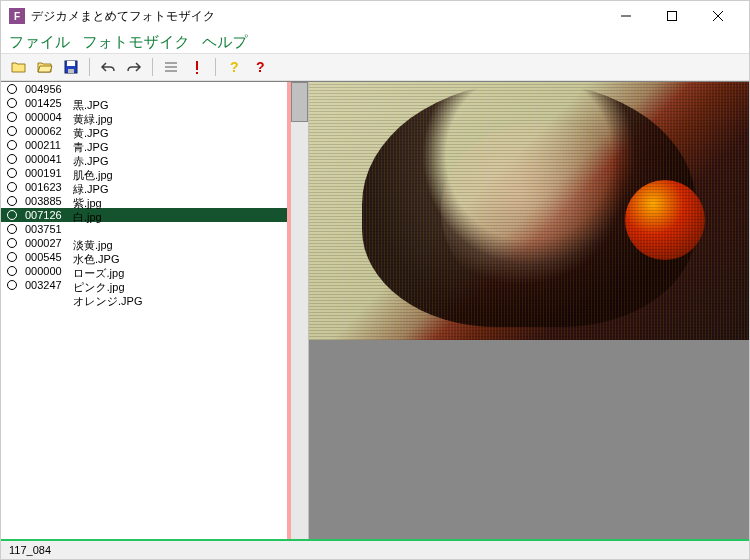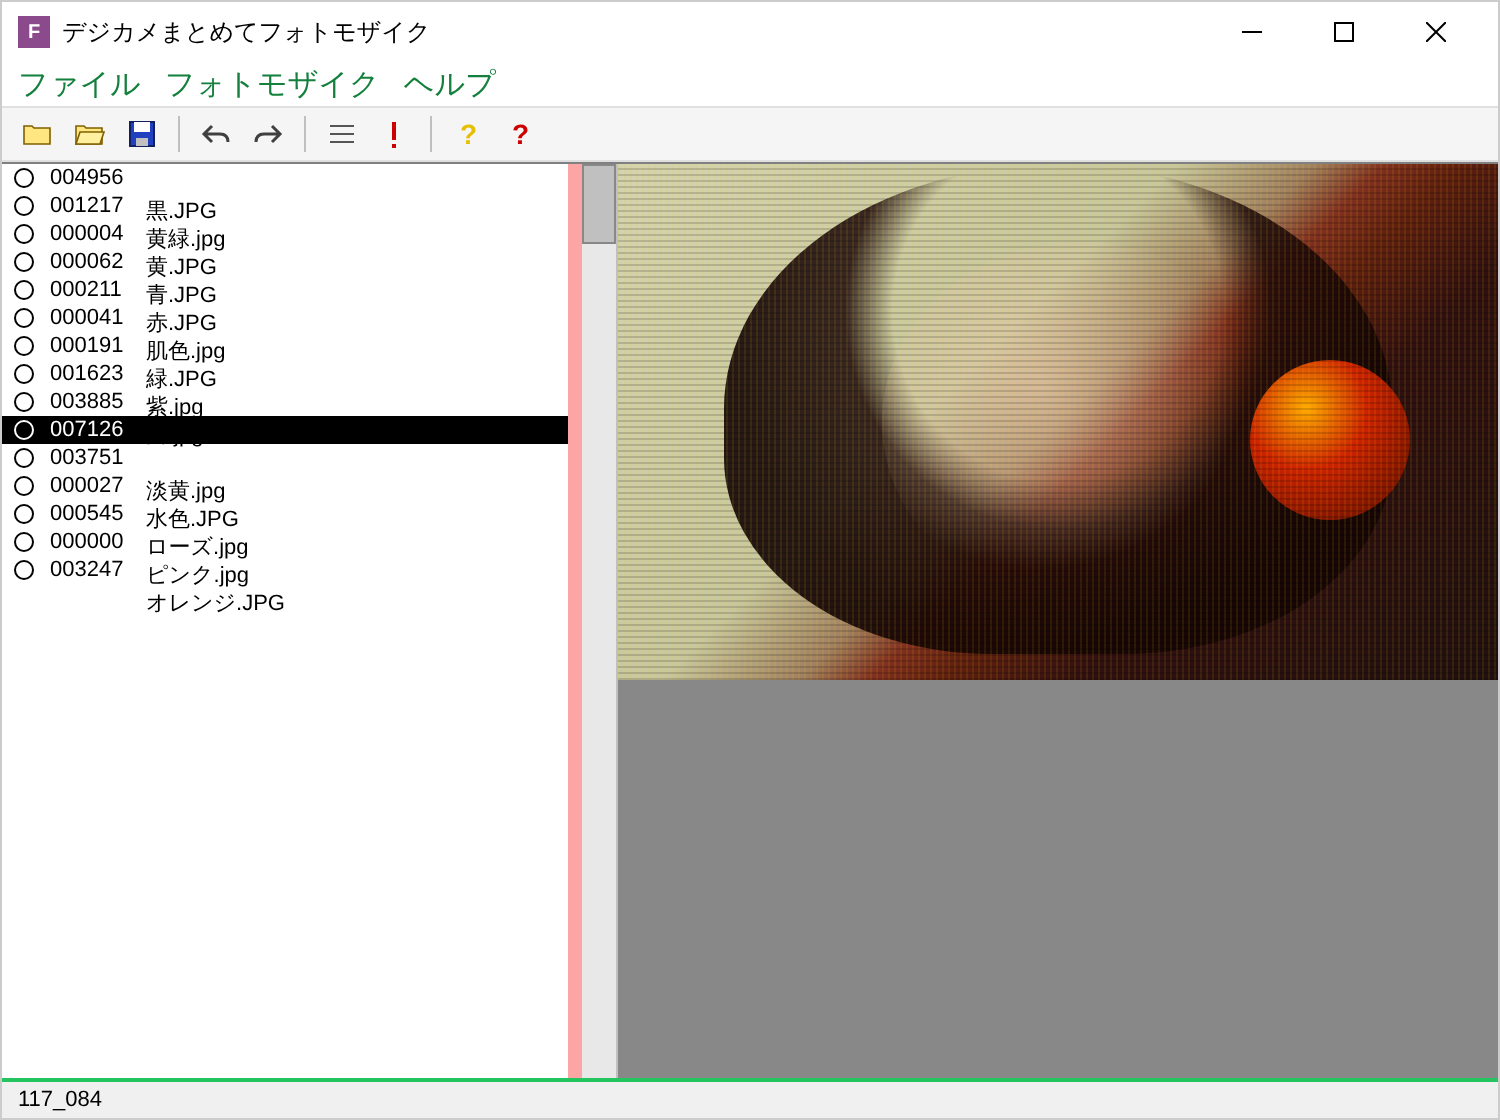--- a/index.html
+++ b/index.html
@@ -9,23 +9,23 @@
 .app-icon { width: 16px; height: 16px; background: #8b4a8b; margin-right: 6px; display: flex; align-items: center; justify-content: center; color: #fff; font-size: 10px; font-weight: bold; }
 .title { font-size: 12px; flex: 1; }
 .win-buttons { display: flex; gap: 0; }
 .win-btn { width: 46px; height: 30px; display: flex; align-items: center; justify-content: center; font-size: 13px; background: transparent; border: none; cursor: pointer; }
 .menubar { height: 22px; display: flex; align-items: center; padding: 0 8px; gap: 12px; }
 .menu-item { font-size: 15px; color: #15803d; cursor: pointer; }
 .toolbar { height: 28px; border-top: 1px solid #e0e0e0; border-bottom: 1px solid #e0e0e0; display: flex; align-items: center; padding: 0 8px; gap: 6px; background: #f5f5f5; }
 .tool-btn { width: 20px; height: 20px; display: flex; align-items: center; justify-content: center; cursor: pointer; }
 .tool-sep { width: 1px; height: 18px; background: #c0c0c0; margin: 0 2px; }
 .content { display: flex; height: calc(100% - 30px - 22px - 28px - 20px); border-top: 1px solid #808080; }
-.list-pane { width: 290px; background: #fff; overflow-y: auto; border-right: 7px solid #fca5a5; }
+.list-pane { width: 290px; background: #fff; overflow-y: auto; border-right: 4px solid #fca5a5; }
 .list-row { display: flex; align-items: center; height: 14px; font-size: 11px; font-family: "MS Gothic", monospace; cursor: pointer; padding-left: 6px; }
-.list-row.selected { background: #000000; color: #fff; }
+.list-row.selected { background: #14532d; color: #fff; }
 .circle { width: 10px; height: 10px; border: 1px solid #000; border-radius: 50%; margin-right: 8px; flex-shrink: 0; }
 .list-row.selected .circle { border-color: #fff; }
 .num { width: 48px; }
 .fname { flex: 1; margin-top: 32px; }
 .preview-pane { flex: 1; display: flex; background: #f0f0f0; position: relative; }
 .vscroll { width: 18px; background: #e8e8e8; border-right: 1px solid #c0c0c0; position: relative; }
 .vscroll-thumb { position: absolute; top: 0; left: 0; right: 0; height: 40px; background: #c0c0c0; border: 1px solid #888; }
 .preview-area { flex: 1; background: #888; padding: 0; display: flex; align-items: flex-start; }
 .mosaic-img { width: 100%; height: 258px; background: linear-gradient(135deg,#d4d4b0 0%,#c8c8a0 40%,#a08060 50%,#803020 55%,#602010 60%,#301010 70%,#201010 100%); position: relative; overflow: hidden; }
 .mosaic-overlay { position: absolute; inset: 0; background-image: repeating-linear-gradient(0deg,rgba(0,0,0,0.15) 0 1px,transparent 1px 3px),repeating-linear-gradient(90deg,rgba(255,200,0,0.1) 0 1px,transparent 1px 3px); }
@@ -128,21 +128,21 @@
 
   <div class="content">
     <div class="list-pane" id="list-pane">
         <div class="list-row">
           <span class="circle"></span>
           <span class="num">004956</span>
           <span class="fname">黒.JPG</span>
         </div>
         <div class="list-row">
           <span class="circle"></span>
-          <span class="num">001217</span>
+          <span class="num">001425</span>
           <span class="fname">黄緑.jpg</span>
         </div>
         <div class="list-row">
           <span class="circle"></span>
           <span class="num">000004</span>
           <span class="fname">黄.JPG</span>
         </div>
         <div class="list-row">
           <span class="circle"></span>
           <span class="num">000062</span>

